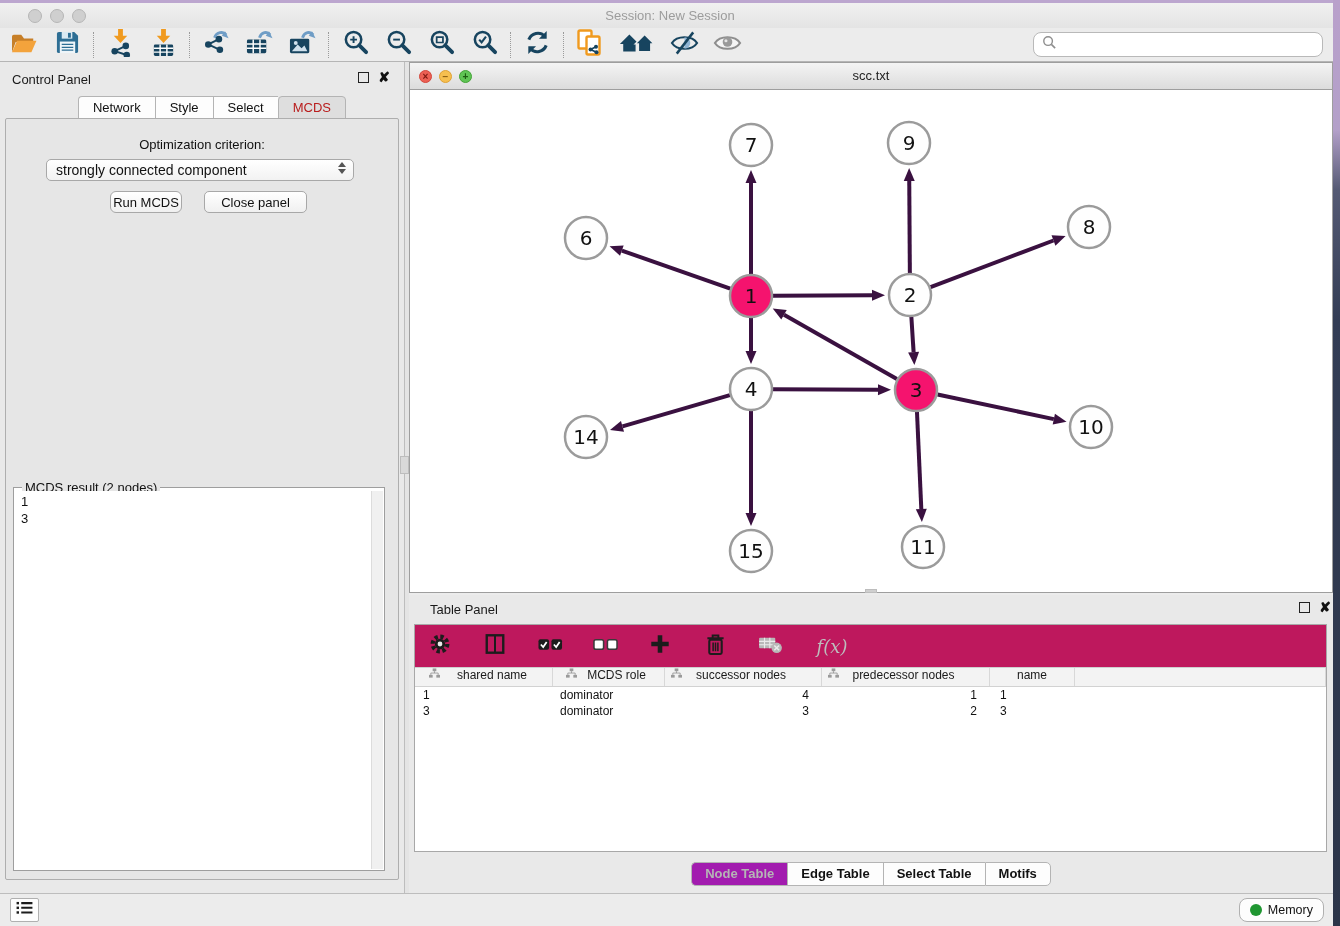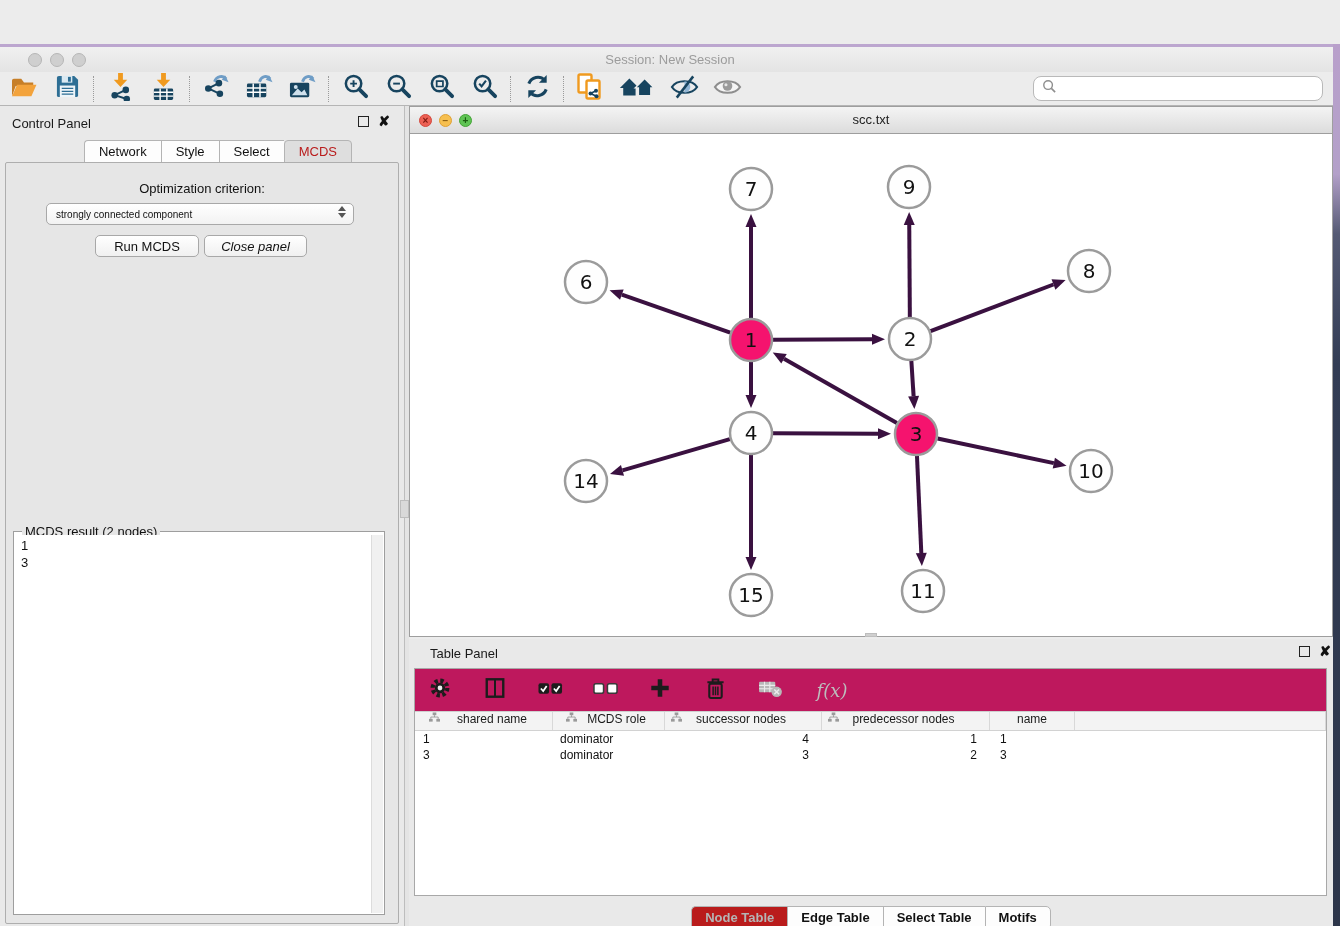--- a/index.html
+++ b/index.html
@@ -1,18 +1,18 @@
 <!DOCTYPE html>
 <html><head>
 <meta charset="utf-8">
 <style>
   * { margin:0; padding:0; box-sizing:border-box; }
   html,body { width:1340px; height:926px; }
   body { font-family:"Liberation Sans", sans-serif; background:#ececec; position:relative; overflow:hidden; }
-  .abs { position:absolute;margin-top:44px; }
+  .abs { position:absolute; }
 
   
   #top-strip { left:0; top:0; width:1340px; height:3px; background:#bca6cf; }
   #titlebar { left:0; top:3px; width:1340px; height:25px; background:linear-gradient(#f0f0f0,#e4e4e4); }
   #titlebar .title { width:100%; text-align:center; line-height:25px; font-size:13px; color:#9c9c9c; }
   .lights { display:flex; gap:8px; position:absolute; left:28px; top:6px; }
   .light { width:14px; height:14px; border-radius:50%; background:#cfcfcf; border:1px solid #b6b6b6; }
 
   #toolbar { left:0; top:28px; width:1340px; height:34px; background:#ececec; border-bottom:1px solid #b5b5b5; display:flex; align-items:center; padding-left:8px; }
   .tb-btn { width:32px; height:30px; display:flex; align-items:center; justify-content:center; }
@@ -25,35 +25,35 @@
     background:linear-gradient(180deg,#b9a0cb 0px,#b3a0c9 130px,#555a74 190px,#333d55 320px,#2c3549 926px); }
 
   
   #control-panel { left:0; top:62px; width:404px; height:831px; background:#e9e9e9; }
   #cp-header { position:absolute; left:0; top:8px; width:100%; height:20px; }
   #cp-header .cap-title { font-size:13px; color:#1a1a1a; margin-left:12px; line-height:20px; }
   .cap-icons { position:absolute; right:14px; top:2px; display:flex; gap:9px; align-items:center; }
   .float-glyph { width:11px; height:11px; border:1.6px solid #222; display:inline-block; }
   .close-glyph { font-size:14px; font-weight:bold; color:#111; line-height:11px; }
 
-  #cp-tabs { position:absolute; left:16px; top:34px; width:100%; display:flex; justify-content:center; }
+  #cp-tabs { position:absolute; left:10px; top:34px; width:100%; display:flex; justify-content:center; }
   .cp-tab { font-size:13px; padding:3px 14px 4px; background:#fdfdfd; border:1px solid #b4b4b4; border-right:none; color:#111; }
   .cp-tab:first-child { border-top-left-radius:4px; }
   .cp-tab.last { border-right:1px solid #b4b4b4; border-top-right-radius:4px; }
   .cp-tab.active { background:#dedede; color:#b91c1c; border-radius:4px 4px 0 0; border-right:1px solid #b4b4b4; }
 
   #cp-body { position:absolute; left:5px; top:56px; width:394px; height:762px; background:#e6e6e6; border:1px solid #aeaeae; border-radius:2px; }
   #opt-label { position:absolute; left:0; top:18px; width:100%; text-align:center; font-size:13px; color:#111; }
-  #criterion-select { position:absolute; left:40px; top:40px; width:308px; height:22px; background:linear-gradient(#ffffff,#f2f2f2); border:1px solid #a8a8a8; border-radius:5px; font-size:10px; color:#111; display:flex; align-items:center; padding-left:9px; }
+  #criterion-select { position:absolute; left:40px; top:40px; width:308px; height:22px; background:linear-gradient(#ffffff,#f2f2f2); border:1px solid #a8a8a8; border-radius:5px; font-size:14px; color:#111; display:flex; align-items:center; padding-left:9px; }
   .stepper { position:absolute; right:7px; top:2px; display:flex; flex-direction:column; gap:2px; }
   .tri-up { width:0; height:0; border-left:4px solid transparent; border-right:4px solid transparent; border-bottom:5px solid #555; }
   .tri-dn { width:0; height:0; border-left:4px solid transparent; border-right:4px solid transparent; border-top:5px solid #555; }
   .cp-btn { position:absolute; top:72px; height:22px; background:linear-gradient(#ffffff,#f0f0f0); border:1px solid #a8a8a8; border-radius:5px; font-size:13px; color:#111; display:flex; align-items:center; justify-content:center; }
-  #run-btn { left:89px; width:104px; }
-  #closepanel-btn { left:198px; width:103px;font-style:italic; }
+  #run-btn { left:104px; width:72px;border-radius:6px; }
+  #closepanel-btn { left:198px; width:103px; }
 
   #mcds-fieldset { position:absolute; left:7px; top:368px; width:372px; height:384px; border:1px solid #9e9e9e; background:#fff; }
   #mcds-legend { position:absolute; left:8px; top:-8px; background:#e6e6e6; padding:0 3px; font-size:13px; color:#111; }
   #mcds-text { position:absolute; left:1px; top:3px; right:14px; bottom:1px; background:#fff; font-size:13px; color:#111; padding:2px 6px; line-height:17px; }
   #mcds-scrollbar { position:absolute; right:1px; top:3px; width:12px; bottom:1px; background:#f0f0f0; border-left:1px solid #dcdcdc; }
 
   
   #v-splitter { left:404px; top:62px; width:5px; height:831px; background:#e4e4e4; border-left:1px solid #bdbdbd; }
   #v-grip { left:400px; top:456px; width:9px; height:18px; background:#d9d9d9; border:1px solid #bdbdbd; }
 
@@ -89,21 +89,21 @@
   .c1 { width:112px; padding-left:7px; }
   .c2 { width:157px; text-align:right; padding-right:13px; }
   .c3 { width:168px; text-align:right; padding-right:13px; }
   .c4 { width:85px; padding-left:10px; }
   .cfill { flex:1; }
 
   #tp-tabs { position:absolute; left:0; bottom:7px; width:100%; display:flex; justify-content:center; }
   .tp-tab { font-size:13px; font-weight:bold; height:24px; line-height:22px; padding:0 13px; background:#fdfdfd; border:1px solid #b4b4b4; border-right:none; color:#111; }
   .tp-tab:first-child { border-radius:5px 0 0 5px; }
   .tp-tab.last { border-right:1px solid #b4b4b4; border-radius:0 5px 5px 0; }
-  .tp-tab.active { background:#b91c1c; color:#b5b5b5; }
+  .tp-tab.active { background:#a21caf; color:#b5b5b5; }
 
   
   #statusbar { left:0; top:893px; width:1340px; height:33px; background:#ececec; border-top:1px solid #bdbdbd; }
   #list-btn { position:absolute; left:10px; top:4px; width:29px; height:24px; background:#fdfdfd; border:1px solid #b0b0b0; border-radius:2px; display:flex; align-items:center; justify-content:center; }
   #memory-btn { position:absolute; right:16px; top:4px; height:24px; background:#fdfdfd; border:1px solid #b0b0b0; border-radius:8px; display:flex; align-items:center; gap:6px; padding:0 10px; font-size:12.5px; color:#111; }
   #memory-dot { width:12px; height:12px; border-radius:50%; background:#1f9631; }
 </style>
 </head>
 <body>
 

